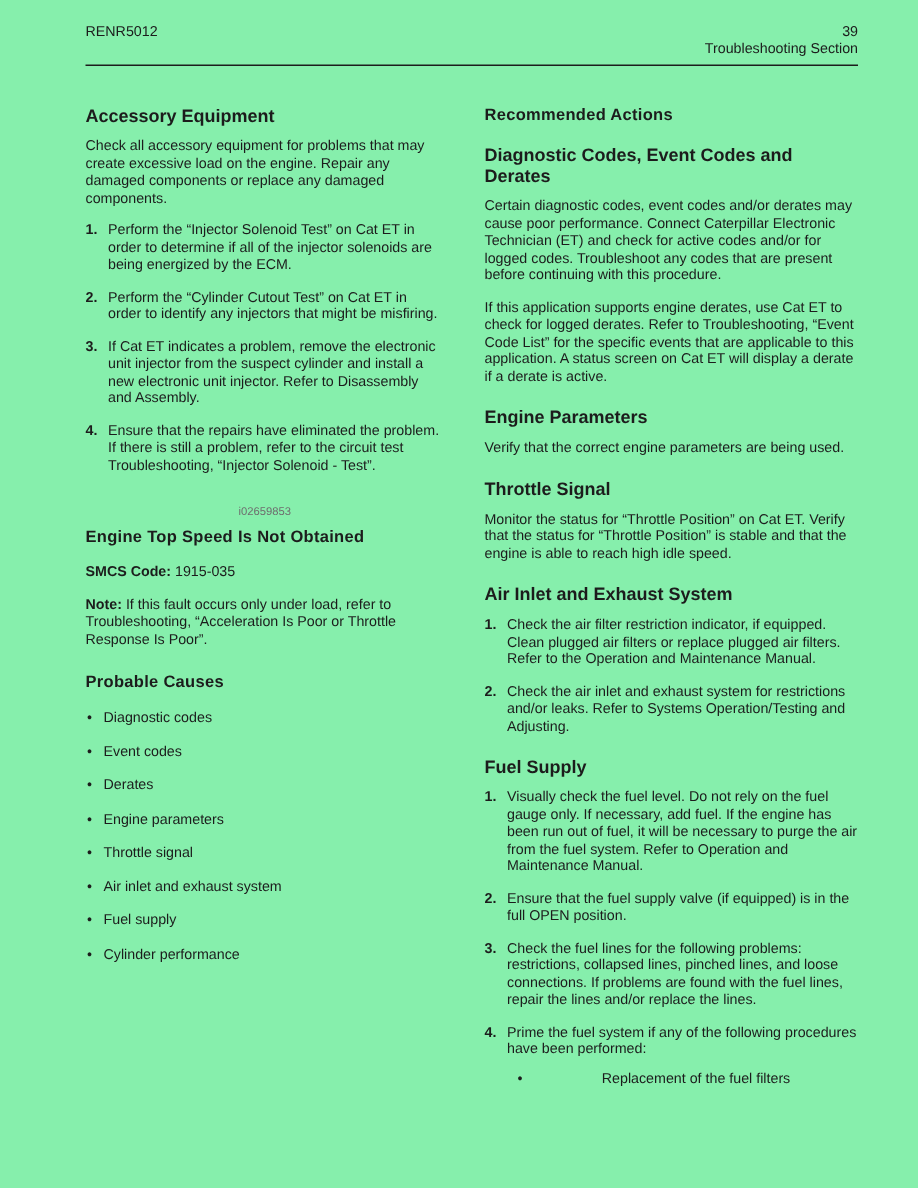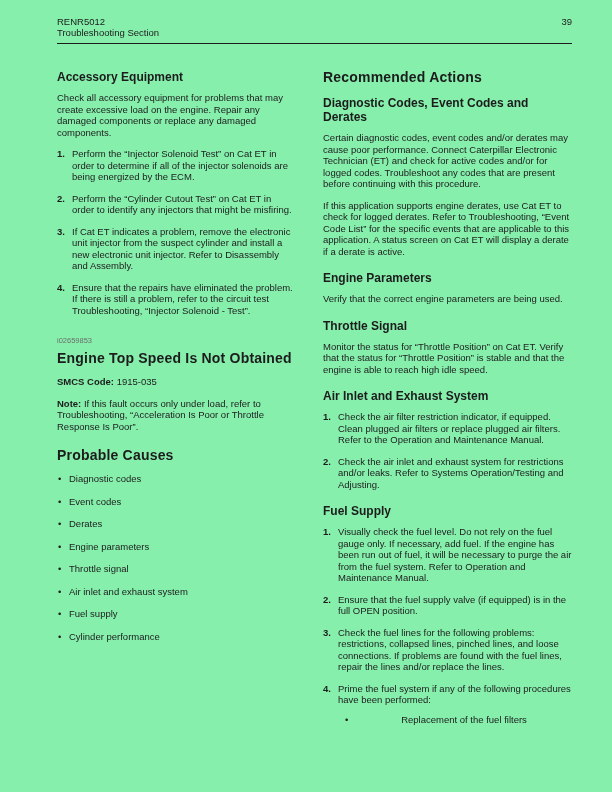--- a/index.html
+++ b/index.html
@@ -16,39 +16,40 @@
   }
   
   .page-header { padding: 16px 40px 0 57px; }
   .header-row-1 {
     display: flex;
     justify-content: space-between;
     font-size: 9.5px;
     line-height: 11px;
   }
   .header-row-2 {
+    text-align: right;
     font-size: 9.5px;
     line-height: 12px;
   }
   .header-rule {
     border: none;
     border-top: 1px solid #1c1c1c;
     margin: 4px 0 0 0;
   }
   
   .columns {
     display: flex;
     padding: 0 40px 0 57px;
     gap: 27px;
   }
   .col-left  { width: 239px; flex: 0 0 239px; }
   .col-right { flex: 1; }
   
   .h-major {
-    font-size: 14px;
+    font-size: 11px;
     font-weight: bold;
     line-height: 18px;
     letter-spacing: 0.2px;
     margin: 0 0 9px 0;
   }
   .h-major.first { margin-top: 24px; }
   .h-sub {
     font-size: 12px;
     font-weight: bold;
     line-height: 14px;
@@ -56,21 +57,21 @@
   }
   .h-sub.first { margin-top: 26px; }
   .body-text {
     font-size: 9.5px;
     line-height: 11.5px;
     margin: 0 0 10px 0;
   }
   .pub-id {
     font-size: 7.5px;
     color: #6e6e6e;
-    text-align: left;
+    text-align: center;
     margin: 20px 0 4px 0;
   }
   
   ol.steps {
     list-style: none;
     counter-reset: step;
     margin: 0 0 2px 0;
     padding: 0;
     font-size: 9.5px;
     line-height: 11.5px;

